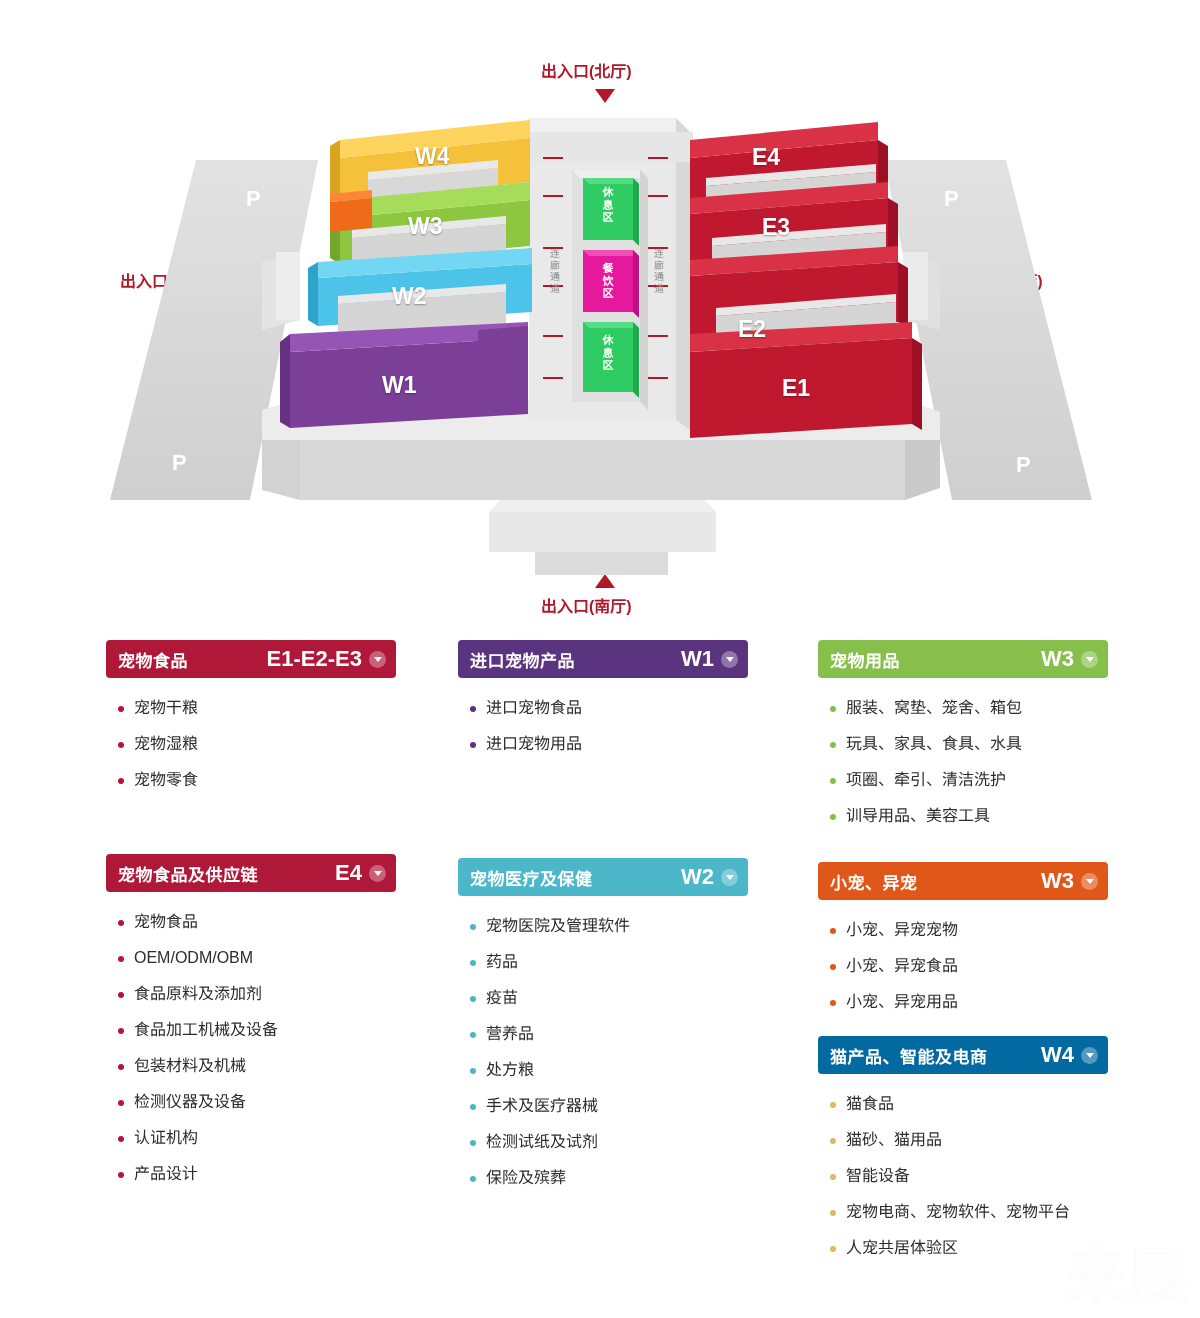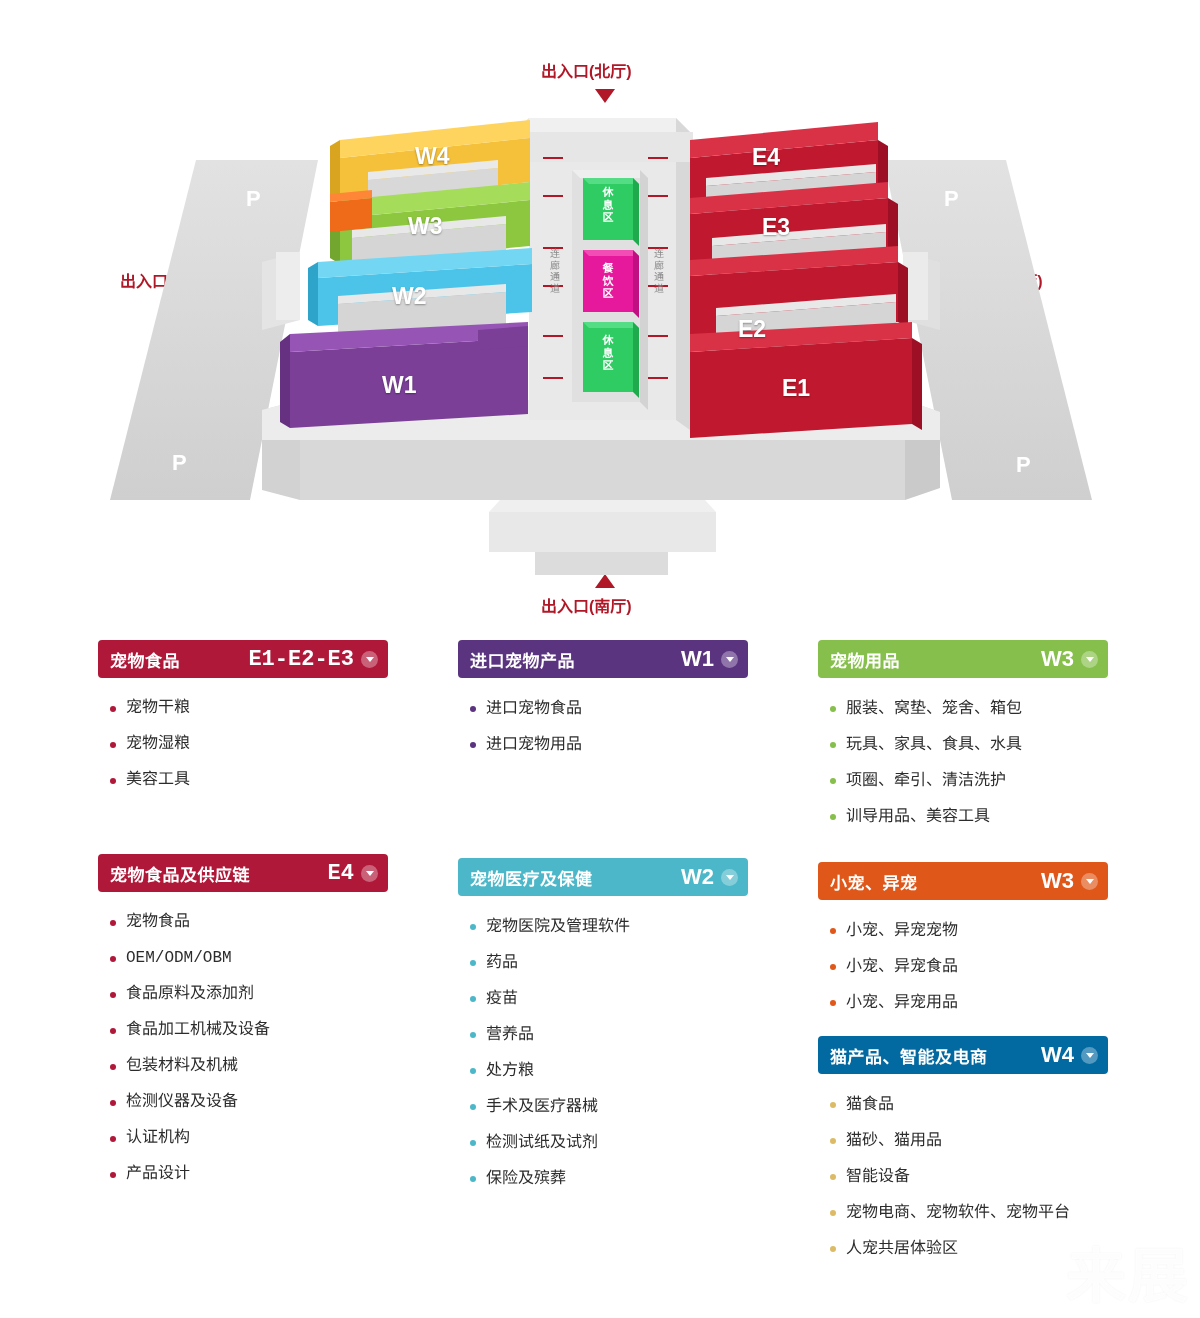--- a/index.html
+++ b/index.html
@@ -100,21 +100,21 @@
     text-align: right;
   }
 
   
   #cards {
     position: absolute;
     left: 0; top: 640px;
     width: 1200px;
   }
   .col { position: absolute; width: 290px; }
-  #col-1 { left: 98px; font-family: Liberation Mono, monospace; }
+  #col-1 { left: 106px; }
   #col-2 { left: 458px; }
   #col-3 { left: 818px; }
 
   .card { margin-bottom: 24px; }
 
   .card-head {
     display: flex;
     align-items: center;
     justify-content: space-between;
     height: 38px;
@@ -367,21 +367,21 @@
           <div class="item">
               <span class="dot" style="background:#b01839"></span>
               <span>宠物干粮</span>
             </div>
           <div class="item">
               <span class="dot" style="background:#b01839"></span>
               <span>宠物湿粮</span>
             </div>
           <div class="item">
               <span class="dot" style="background:#b01839"></span>
-              <span>美容工具</span>
+              <span>宠物零食</span>
             </div>
         </div>
       </div>
 
       <div class="card" style="margin-top:64px">
         <div class="card-head" style="background:#b01839">
           <span class="title">宠物食品及供应链</span>
           <span class="right">
             <span class="halls">E4</span>
             <span class="chev"></span>

